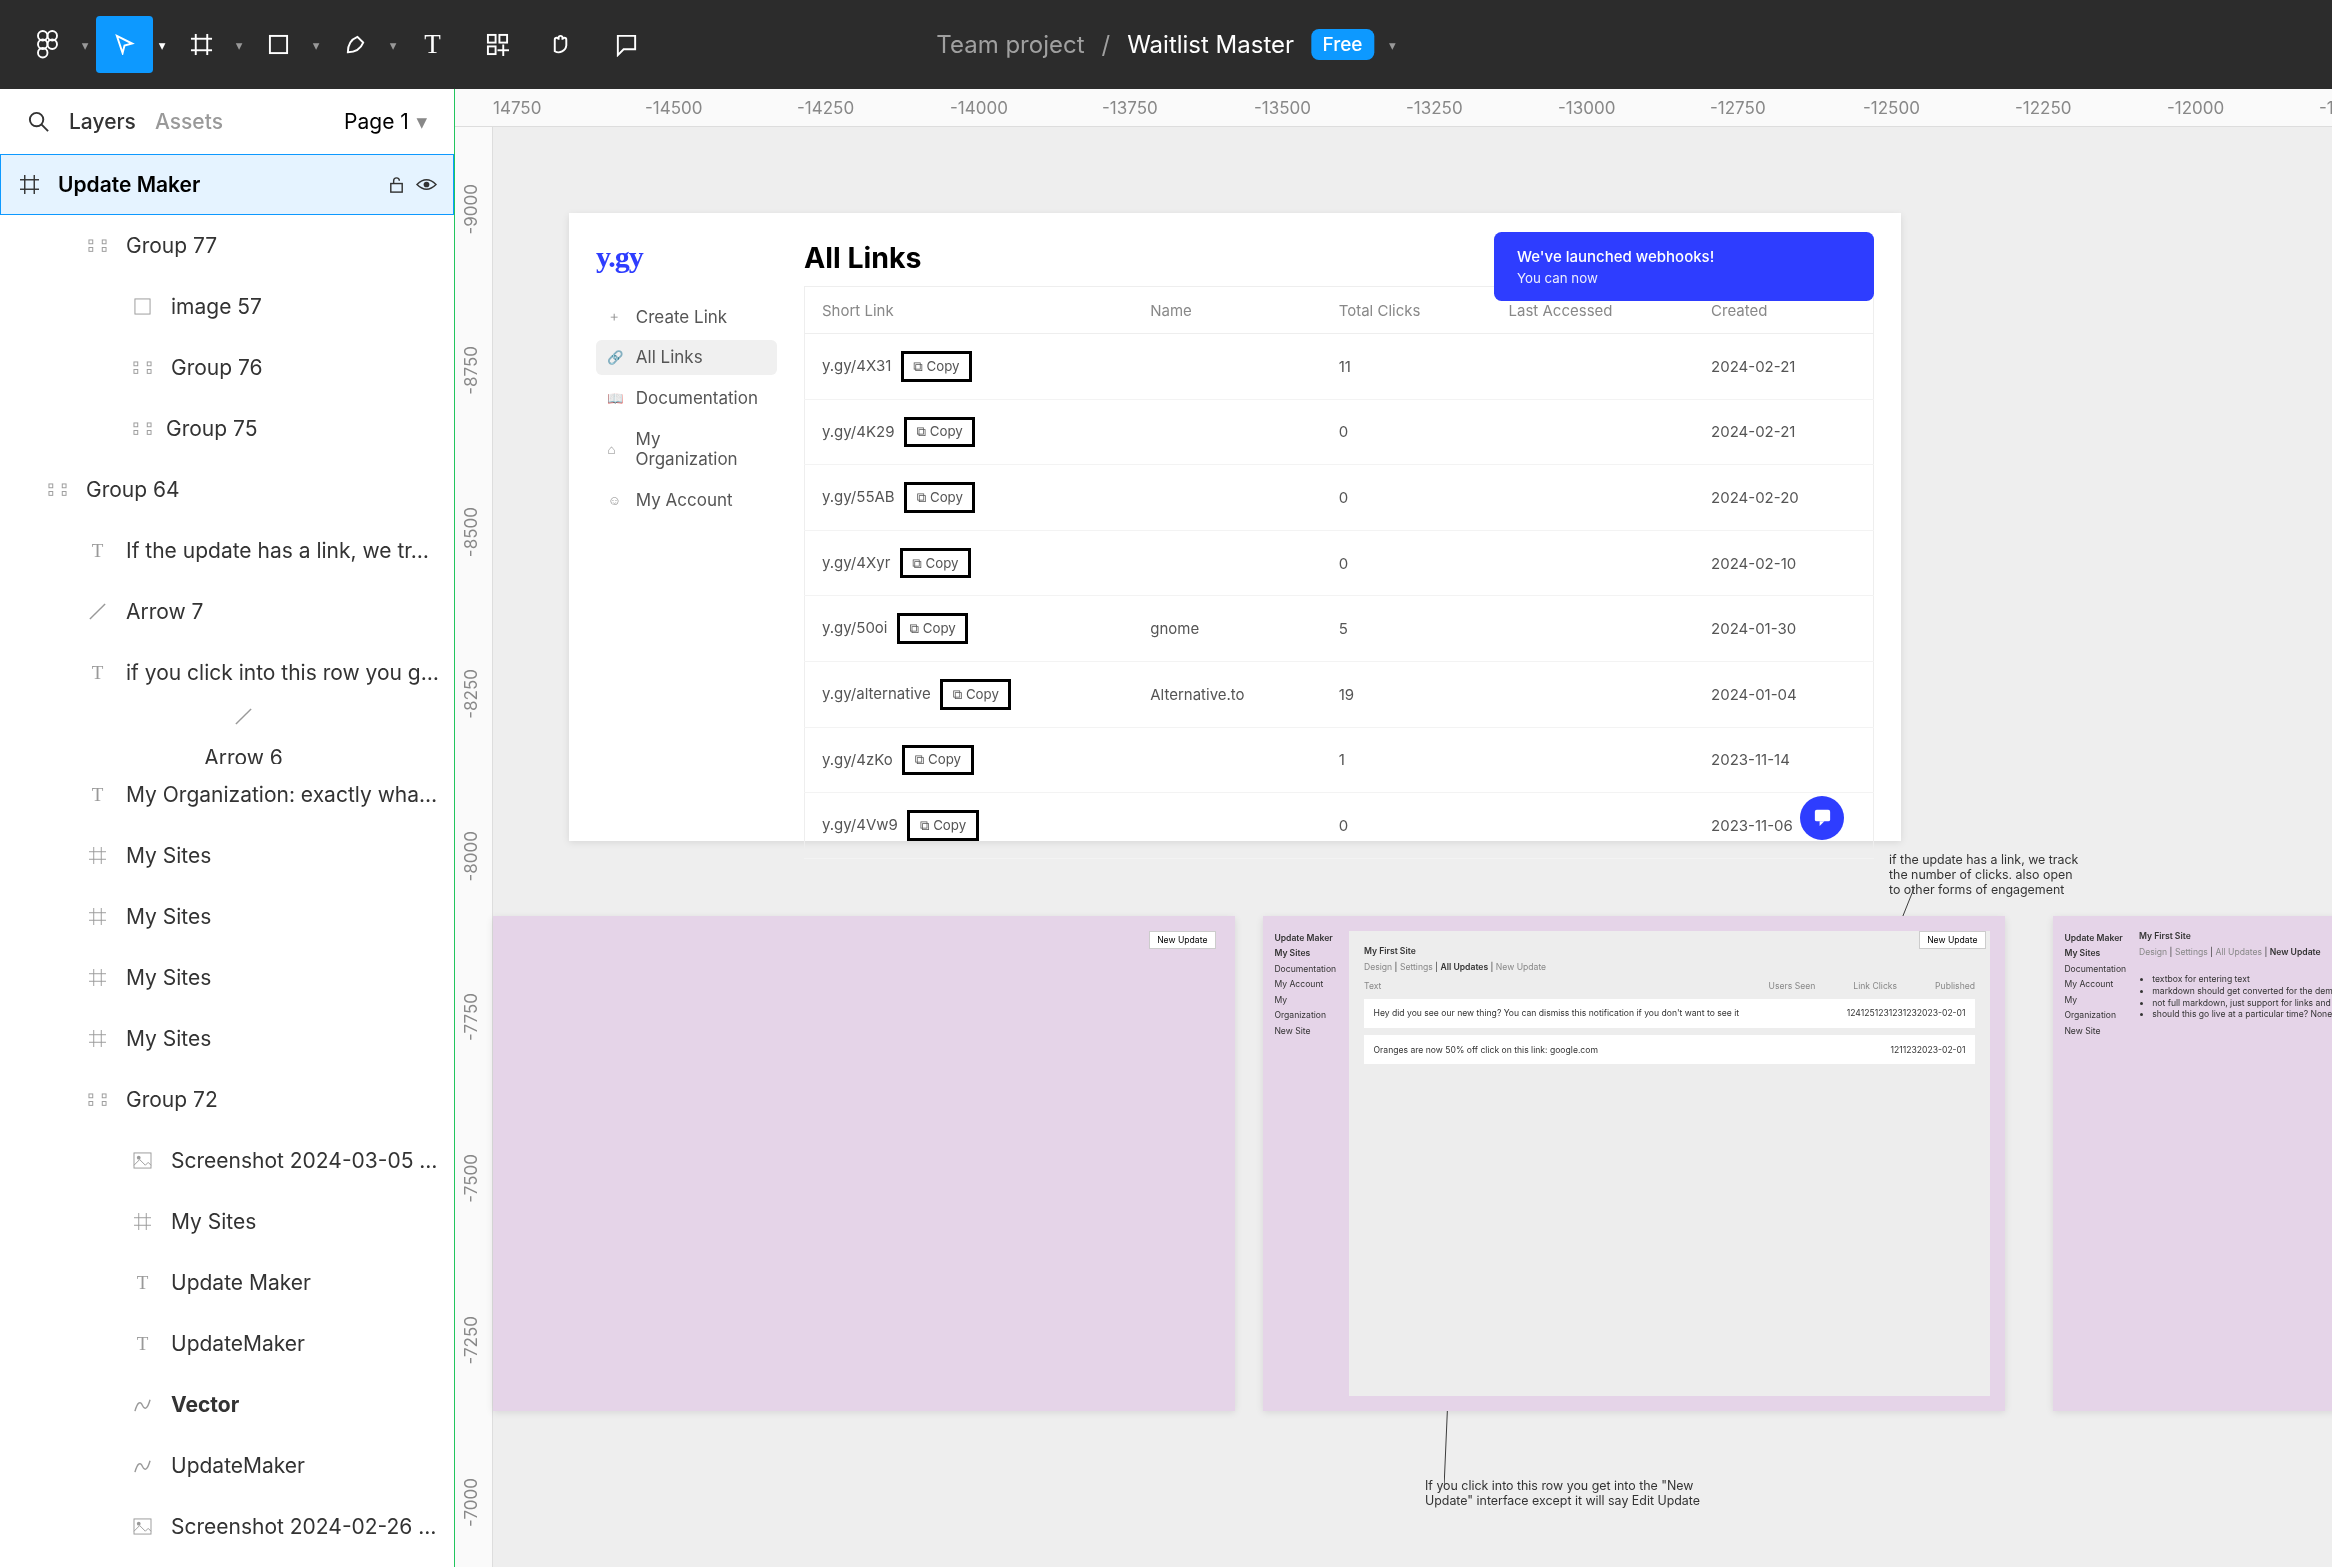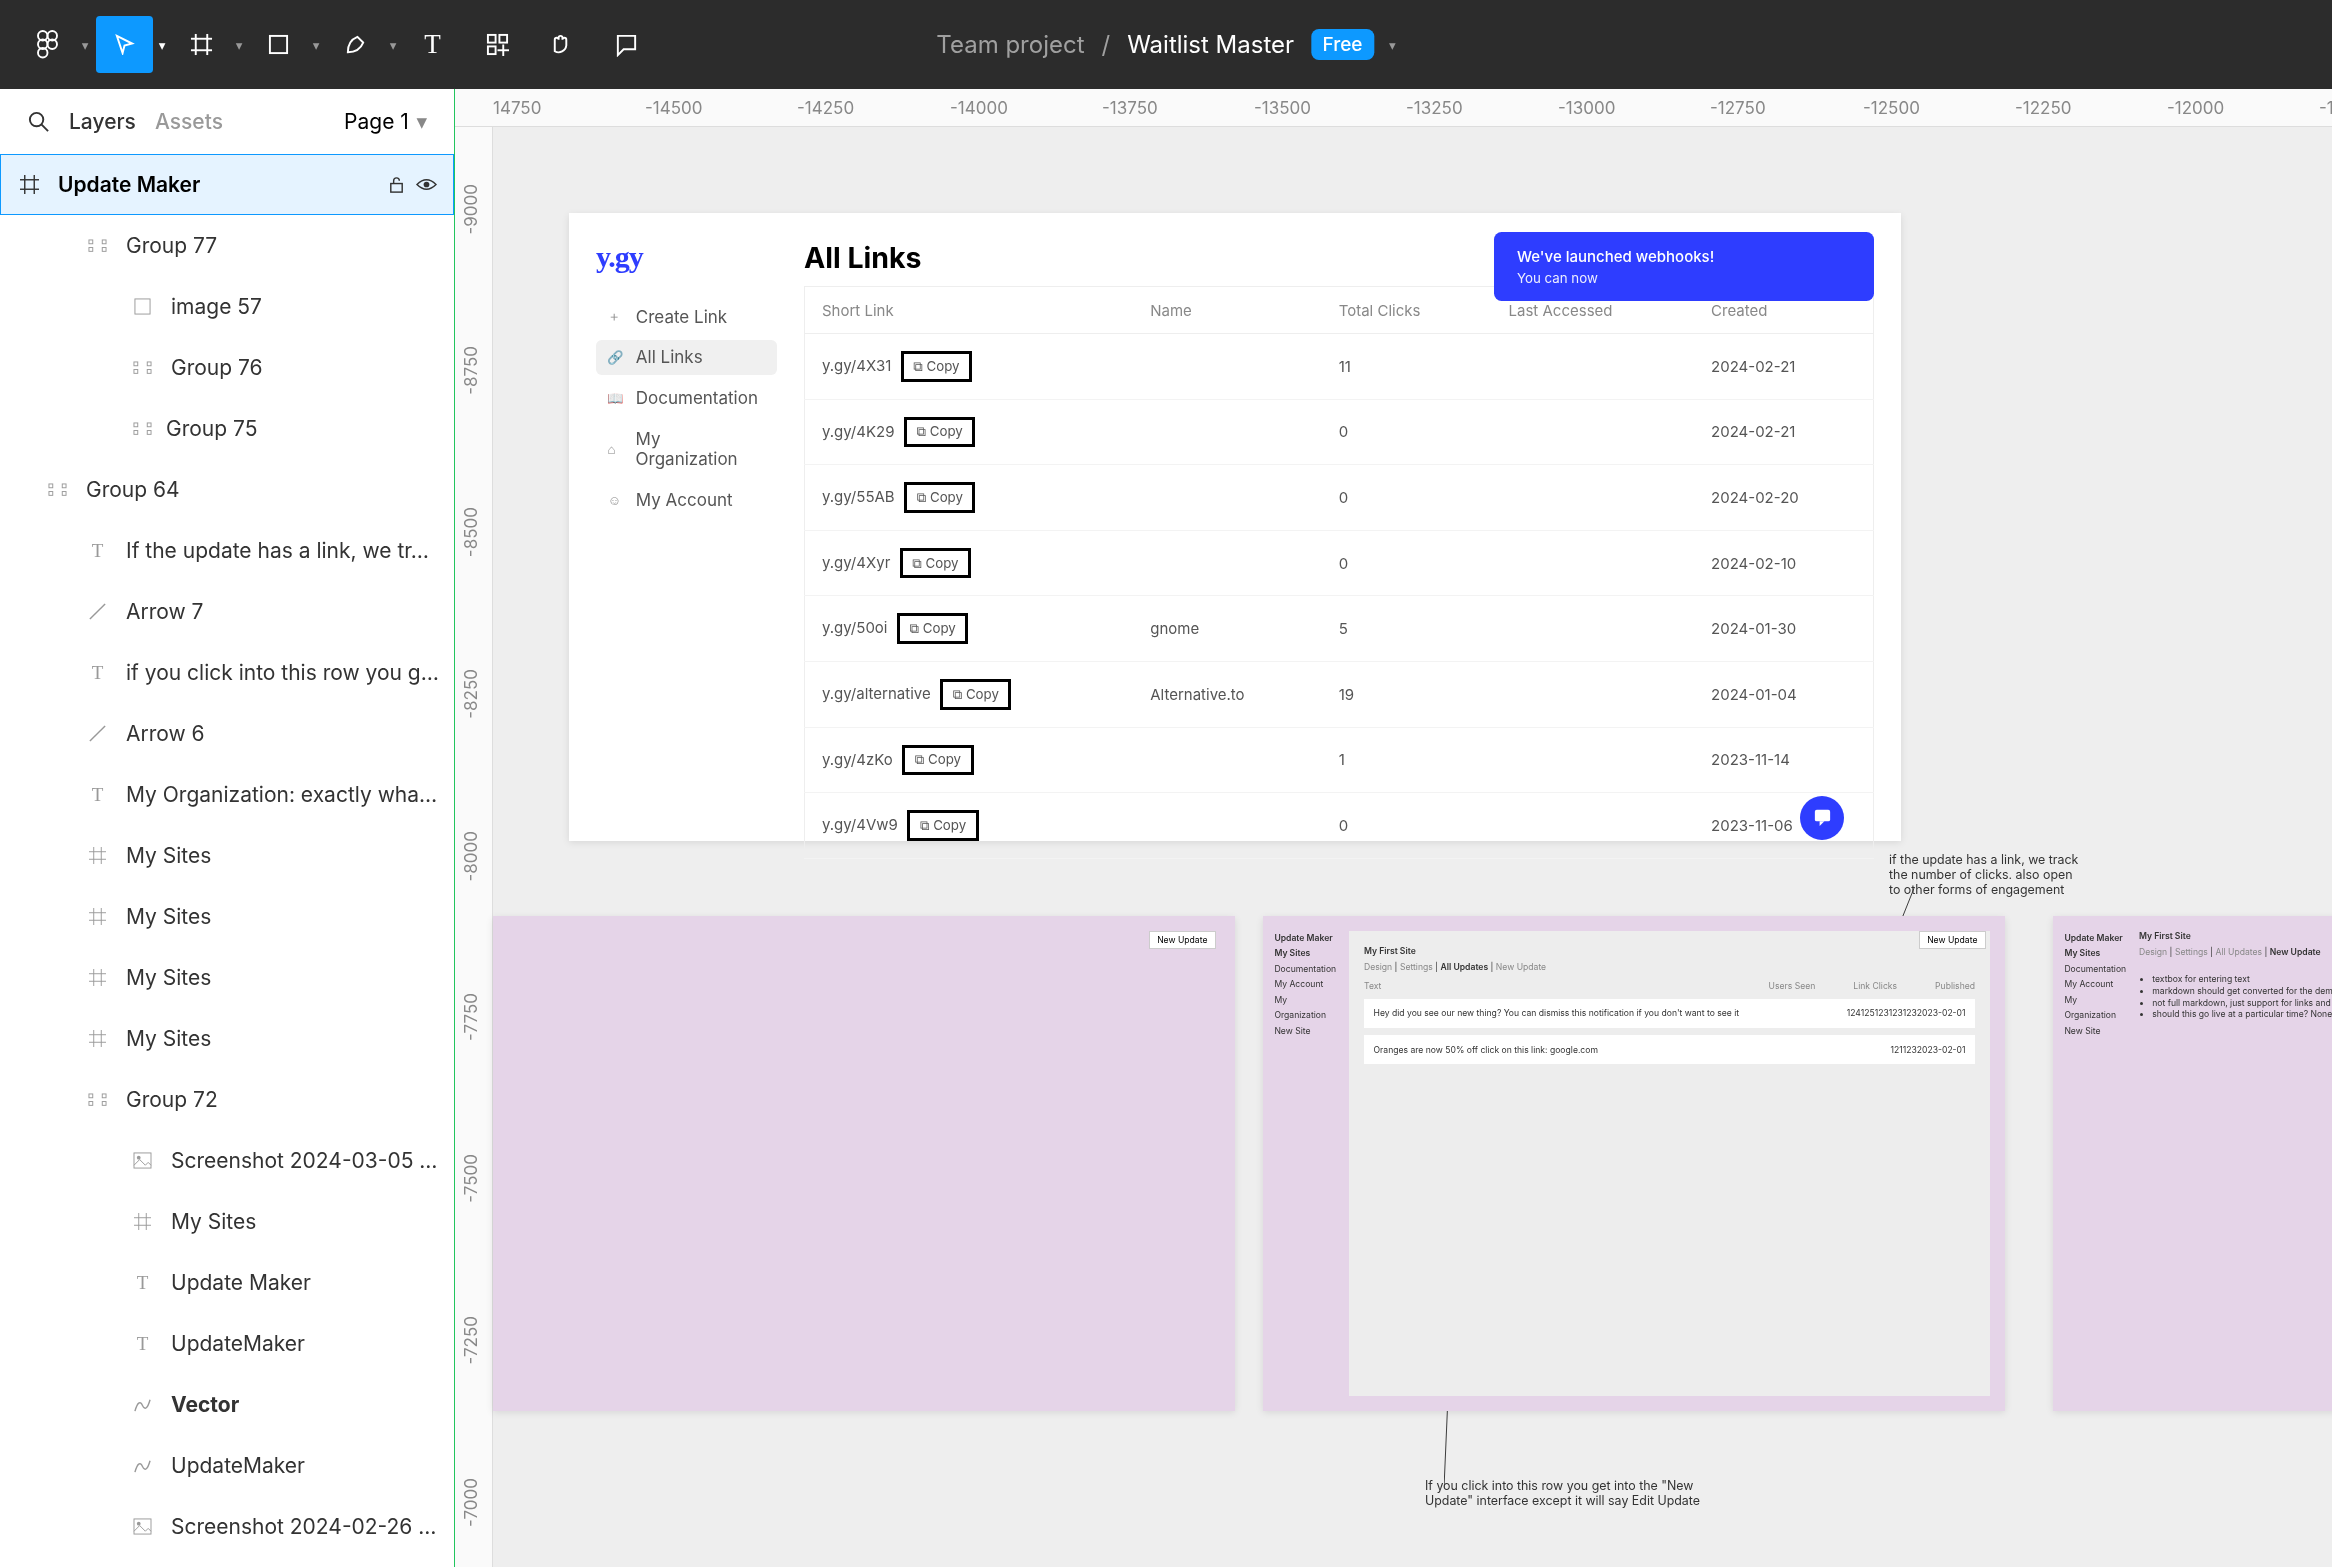--- a/index.html
+++ b/index.html
@@ -253,21 +253,21 @@
               </svg>
             </span>
             <span style="overflow:hidden;text-overflow:ellipsis">Arrow 7</span>
           </div>
           <div class="layer-row" style="padding-left: 84px;">
             <span class="layer-icon">
               <span style="font-family:serif;font-size:19px;color:#999">T</span>
             </span>
             <span style="overflow:hidden;text-overflow:ellipsis">if you click into this row you g…</span>
           </div>
-          <div class="layer-row" style="padding-left: 84px;">
+          <div class="layer-row" style="padding-left: 48px; flex-direction: column;">
             <span class="layer-icon">
               <svg width="19" height="19" viewBox="0 0 20 20">
                 <line x1="2" y1="18" x2="18" y2="2" stroke="#999" stroke-width="1.5"></line>
               </svg>
             </span>
             <span style="overflow:hidden;text-overflow:ellipsis">Arrow 6</span>
           </div>
           <div class="layer-row" style="padding-left: 84px;">
             <span class="layer-icon">
               <span style="font-family:serif;font-size:19px;color:#999">T</span>

